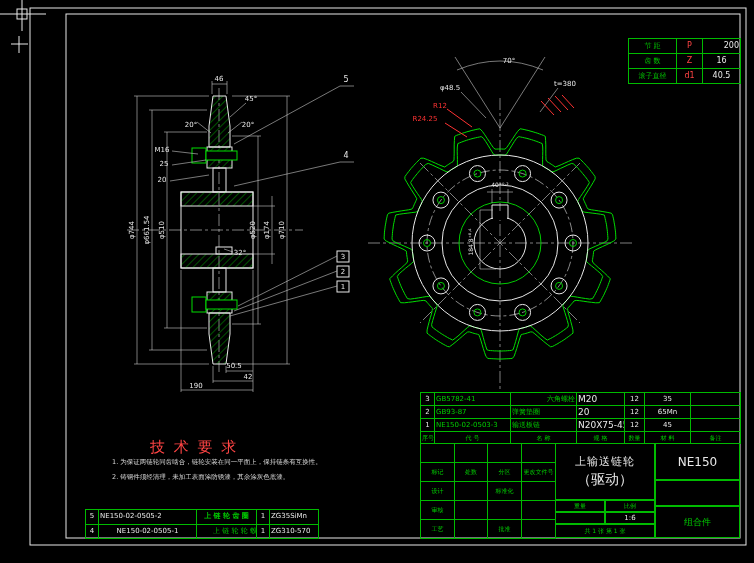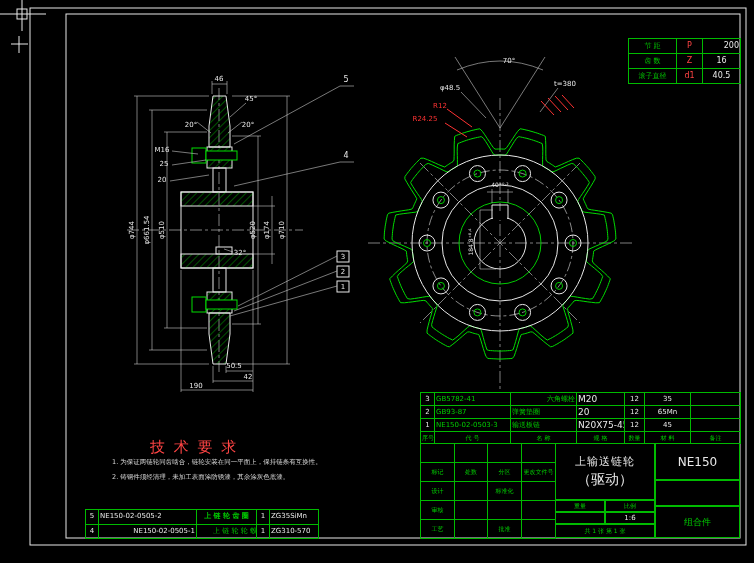--- a/index.html
+++ b/index.html
@@ -374,20 +374,20 @@
       <tbody>
         <tr style="height: 14.5px;">
           <td style="text-align: center;">5</td>
           <td style="text-align: left;">NE150-02-0505-2</td>
           <td class="g" style="text-align: center; font-weight: bold;">上 链 轮 齿 圈</td>
           <td style="text-align: center;">1</td>
           <td style="text-align: left;">ZG35SiMn</td>
         </tr>
         <tr style="height: 14.5px;">
           <td style="text-align: center;">4</td>
-          <td style="text-align: right;">NE150-02-0505-1</td>
+          <td style="text-align: center;">NE150-02-0505-1</td>
           <td class="g" style="text-align: left; padding-left: 16px;">上 链 轮 轮 毂</td>
           <td style="text-align: center;">1</td>
           <td style="text-align: left;">ZG310-570</td>
         </tr>
       </tbody>
     </table>
   </div>
 
 </body></html>

